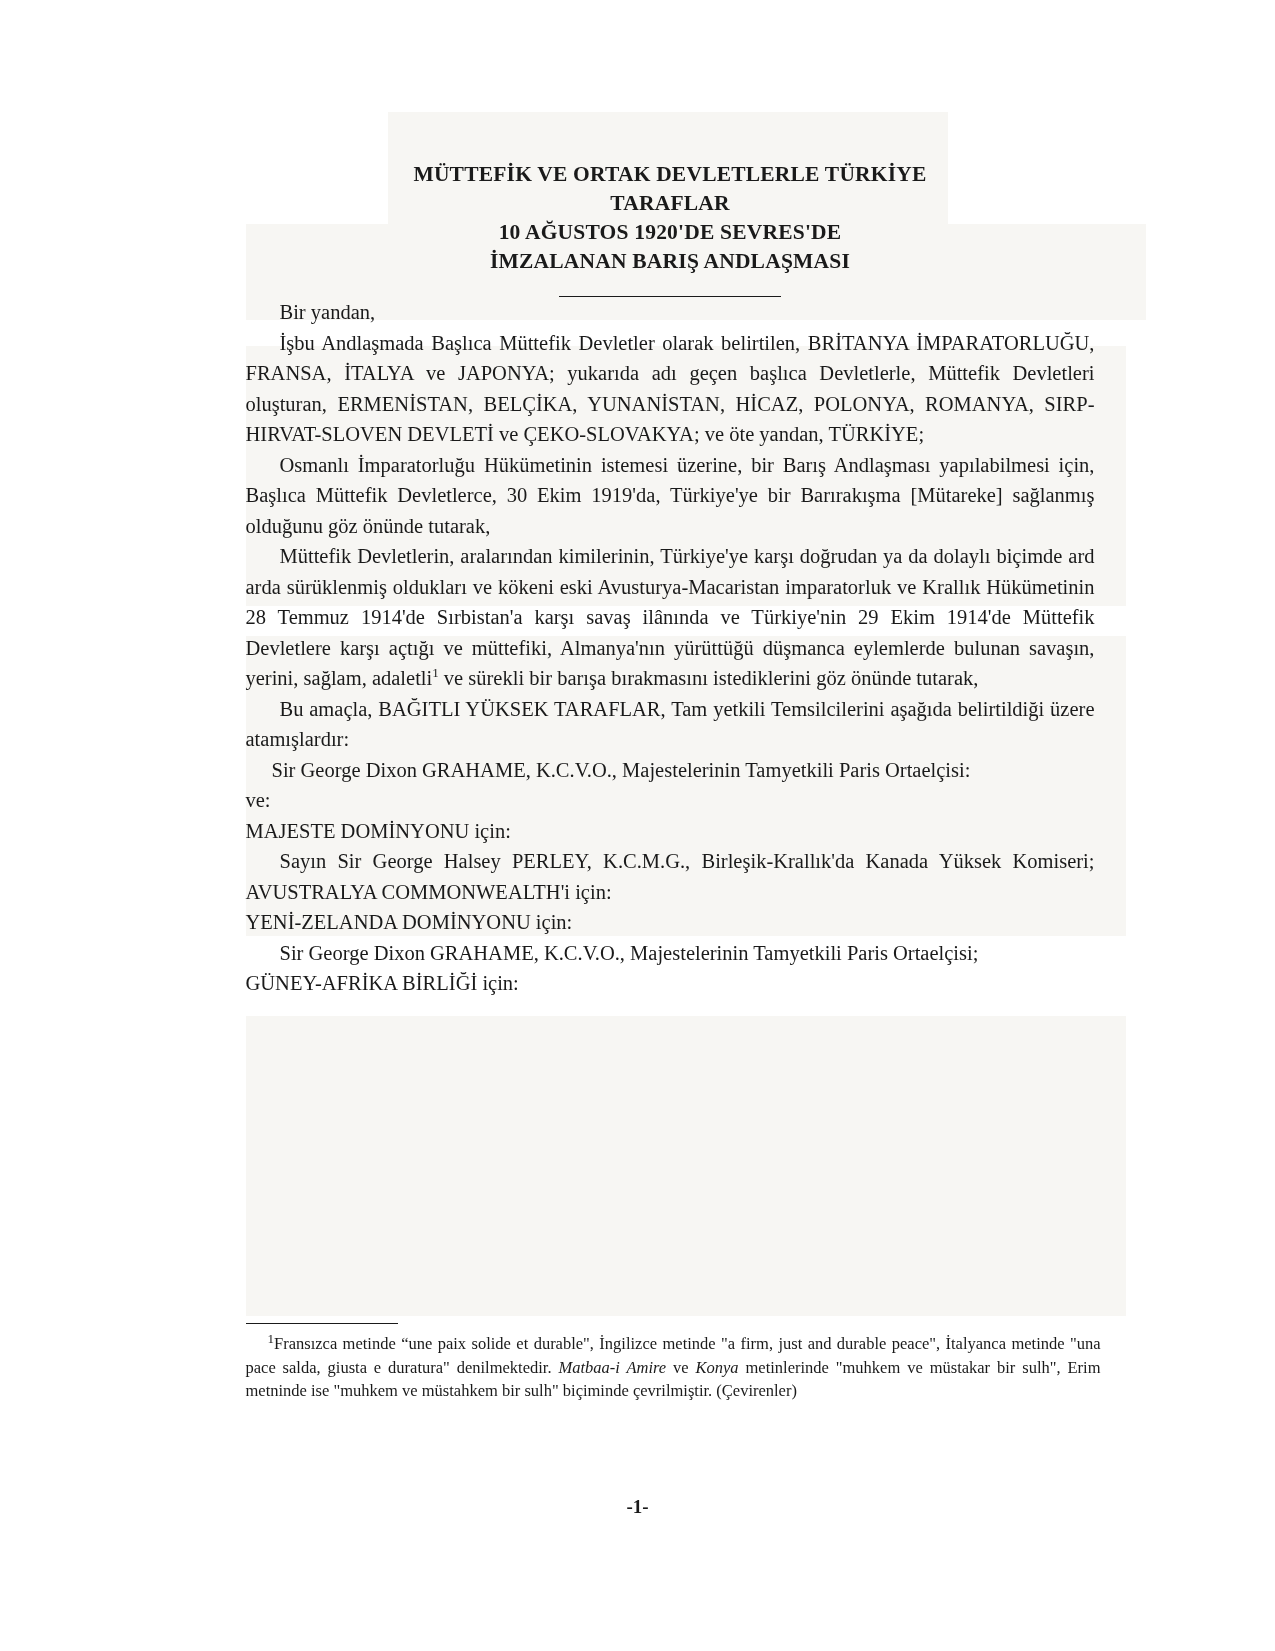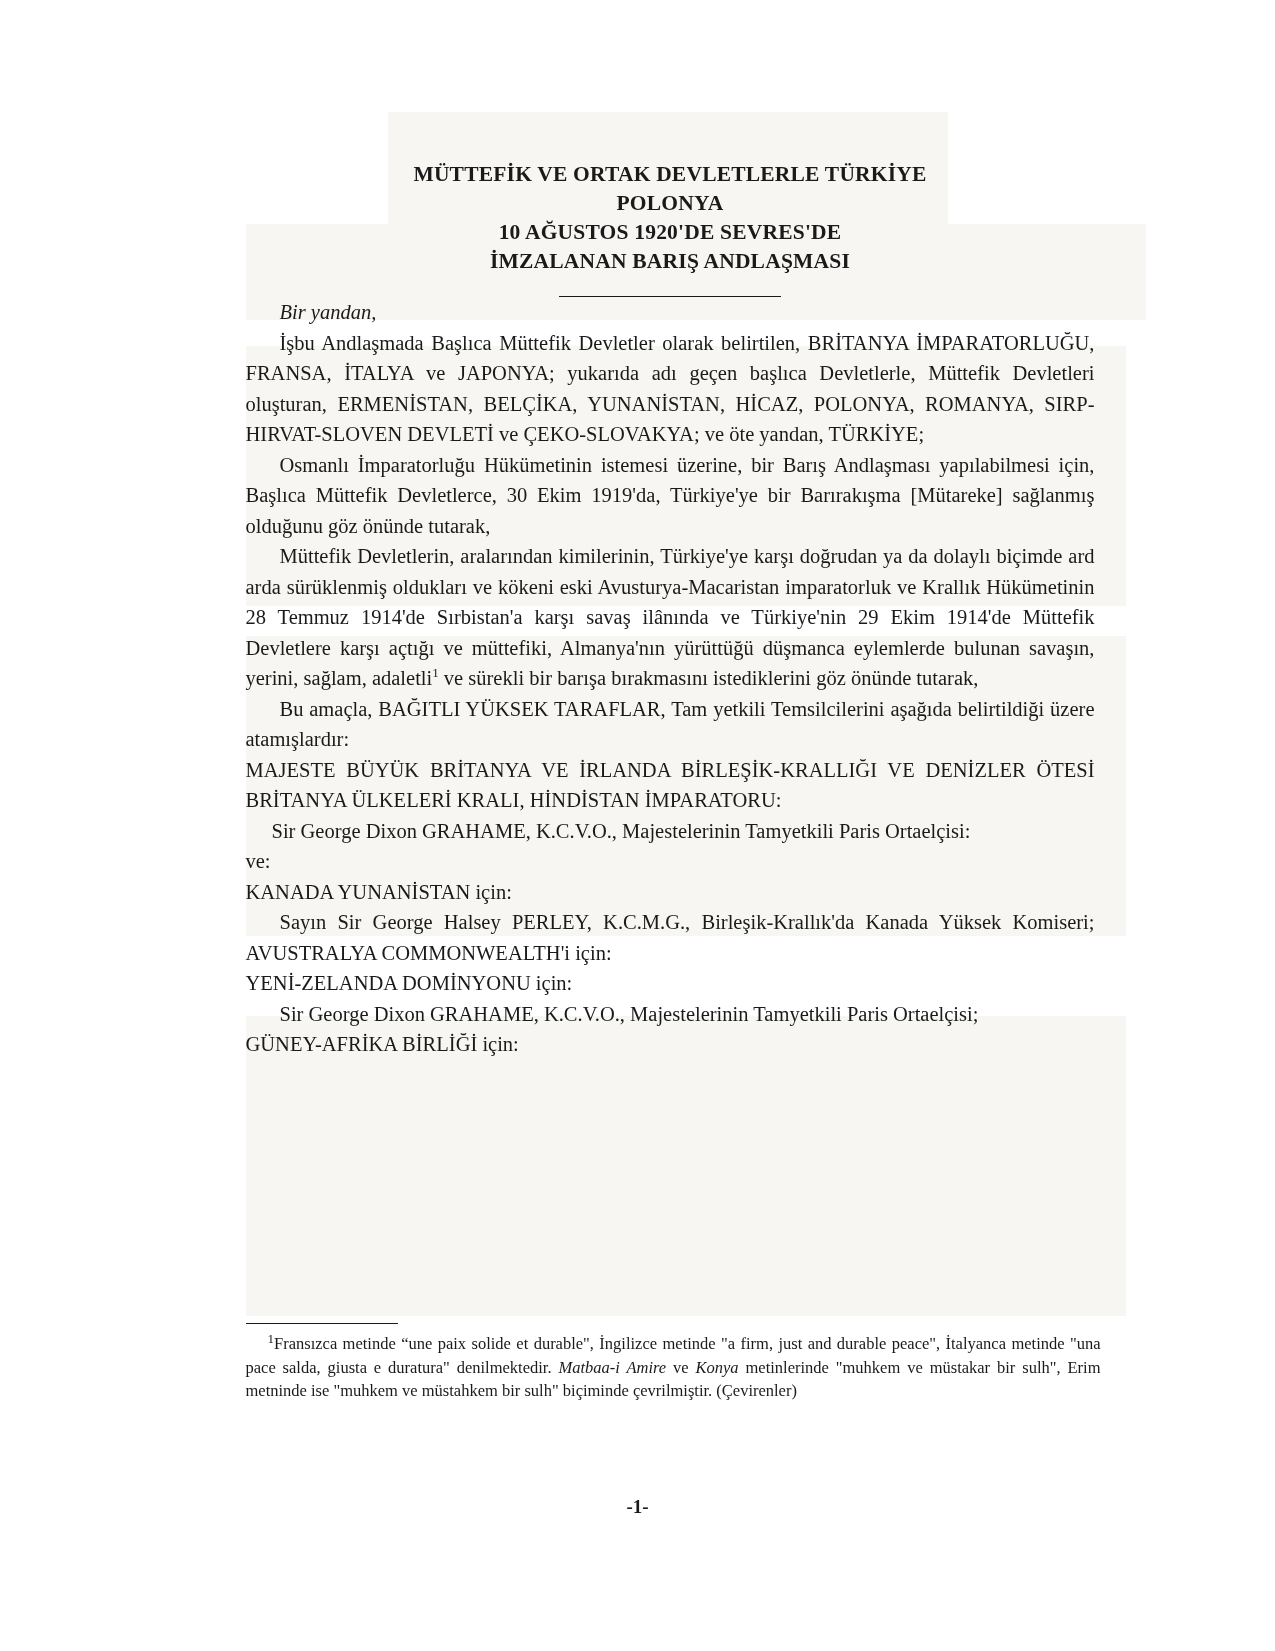--- a/index.html
+++ b/index.html
@@ -59,21 +59,21 @@
 
   p.body-par {
     font-size: 20.5px;
     line-height: 30.5px;
     text-align: justify;
     text-justify: inter-word;
     margin: 0;
     padding: 0;
     hyphens: none;
   }
-  .gap-lg { margin-top: 26px; font-style: italic; }
+  .gap-lg { margin-top: 26px; }
   .gap-md { margin-top: 24px; }
   .gap-sm { margin-top: 4px; }
   .indent { text-indent: 34px; }
   .indent-sm { text-indent: 26px; }
   .no-just { text-align: left; }
 
   sup.fn {
     font-size: 13px;
     vertical-align: super;
     line-height: 0;
@@ -118,44 +118,43 @@
   <div class="scan-tint t1"></div>
   <div class="scan-tint t2"></div>
   <div class="scan-tint t3"></div>
   <div class="scan-tint t4"></div>
   <div class="scan-tint t5"></div>
 
   <div class="content">
 
     <h1 class="doc-title">
       <span class="line">MÜTTEFİK VE ORTAK DEVLETLERLE TÜRKİYE</span>
-      <span class="line">POLONYA</span>
+      <span class="line">TARAFLAR</span>
       <span class="line">10 AĞUSTOS 1920'DE SEVRES'DE</span>
       <span class="line">İMZALANAN BARIŞ ANDLAŞMASI</span>
     </h1>
 
     <div class="title-rule"></div>
 
     <p class="body-par indent gap-lg no-just">Bir yandan,</p>
 
     <p class="body-par indent gap-md">İşbu Andlaşmada Başlıca Müttefik Devletler olarak belirtilen, BRİTANYA İMPARATORLUĞU, FRANSA, İTALYA ve JAPONYA; yukarıda adı geçen başlıca Devletlerle, Müttefik Devletleri oluşturan, ERMENİSTAN, BELÇİKA, YUNANİSTAN, HİCAZ, POLONYA, ROMANYA, SIRP-HIRVAT-SLOVEN DEVLETİ ve ÇEKO-SLOVAKYA; ve öte yandan, TÜRKİYE;</p>
 
     <p class="body-par indent gap-md">Osmanlı İmparatorluğu Hükümetinin istemesi üzerine, bir Barış Andlaşması yapılabilmesi için, Başlıca Müttefik Devletlerce, 30 Ekim 1919'da, Türkiye'ye bir Barırakışma [Mütareke] sağlanmış olduğunu göz önünde tutarak,</p>
 
     <p class="body-par indent gap-md"><span>Müttefik Devletlerin, aralarından kimilerinin, Türkiye'ye karşı doğrudan ya da dolaylı biçimde ard arda sürüklenmiş oldukları ve kökeni eski Avusturya-Macaristan imparatorluk ve Krallık Hükümetinin 28 Temmuz 1914'de Sırbistan'a karşı savaş ilânında ve Türkiye'nin 29 Ekim 1914'de Müttefik Devletlere karşı açtığı ve müttefiki, Almanya'nın yürüttüğü düşmanca eylemlerde bulunan savaşın, yerini, sağlam, adaletli</span><sup class="fn">1</sup><span> ve sürekli bir barışa bırakmasını istediklerini göz önünde tutarak,</span></p>
 
     <p class="body-par indent gap-md">Bu amaçla, BAĞITLI YÜKSEK TARAFLAR, Tam yetkili Temsilcilerini aşağıda belirtildiği üzere atamışlardır:</p>
 
-    <p class="body-par gap-sm">MAJESTE BÜYÜK BRİTANYA VE İRLANDA BİRLEŞİK-KRALLIĞI VE DENİZLER ÖTESİ BRİTANYA ÜLKELERİ KRALI, HİNDİSTAN İMPARATORU:</p>
 
     <p class="body-par indent-sm gap-md no-just">Sir George Dixon GRAHAME, K.C.V.O., Majestelerinin Tamyetkili Paris Ortaelçisi:</p>
 
     <p class="body-par no-just">ve:</p>
 
-    <p class="body-par gap-md no-just">KANADA YUNANİSTAN için:</p>
+    <p class="body-par gap-md no-just">MAJESTE DOMİNYONU için:</p>
 
     <p class="body-par indent gap-md">Sayın Sir George Halsey PERLEY, K.C.M.G., Birleşik-Krallık'da Kanada Yüksek Komiseri; AVUSTRALYA COMMONWEALTH'i için:</p>
 
 
     <p class="body-par gap-md no-just">YENİ-ZELANDA DOMİNYONU  için:</p>
 
     <p class="body-par indent gap-md no-just">Sir George Dixon GRAHAME, K.C.V.O., Majestelerinin Tamyetkili Paris Ortaelçisi;</p>
 
     <p class="body-par gap-md no-just">GÜNEY-AFRİKA BİRLİĞİ için:</p>
 

